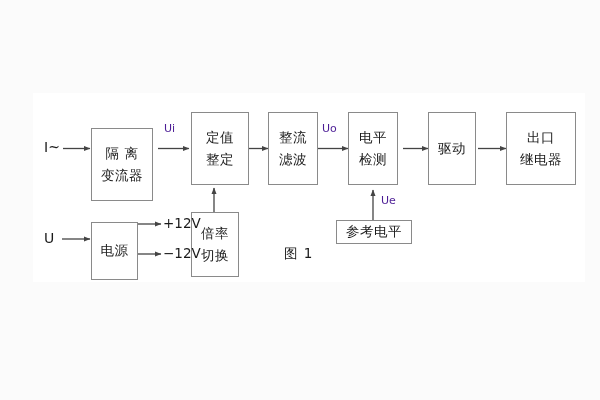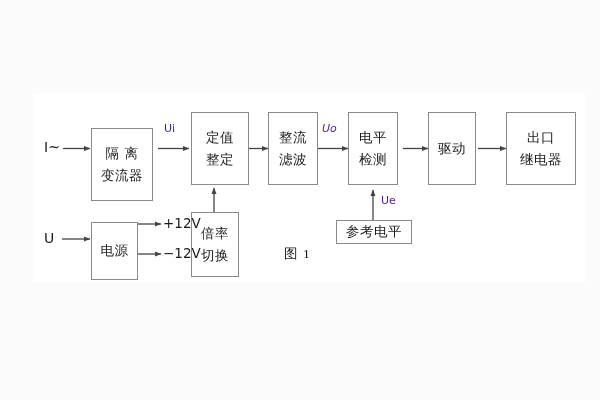--- a/index.html
+++ b/index.html
@@ -147,19 +147,19 @@
 <div class="node-box" style="left:191px; top:212px; width:48px; height:65px;">
   <div class="node-line">倍率</div>
   <div class="node-line">切换</div>
 </div>
 
 <div class="node-box" style="left:336px; top:220px; width:76px; height:24px;">
   <div class="node-line">参考电平</div>
 </div>
 
 <div class="sig-label" style="left:164px; top:122px;">Ui</div>
-<div class="sig-label" style="left:322px; top:122px;font-style:italic;">Uo</div>
+<div class="sig-label" style="left:322px; top:122px;">Uo</div>
 <div class="sig-label" style="left:381px; top:194px;">Ue</div>
 
 <div class="rail-label" style="left:163px; top:215px;">+12V</div>
 <div class="rail-label" style="left:163px; top:245px;">−12V</div>
 
-<div class="caption" style="left:284px; top:245px;font-family:Liberation Serif, serif;">图 1</div>
+<div class="caption" style="left:284px; top:245px;">图 1</div>
 
 </body></html>

